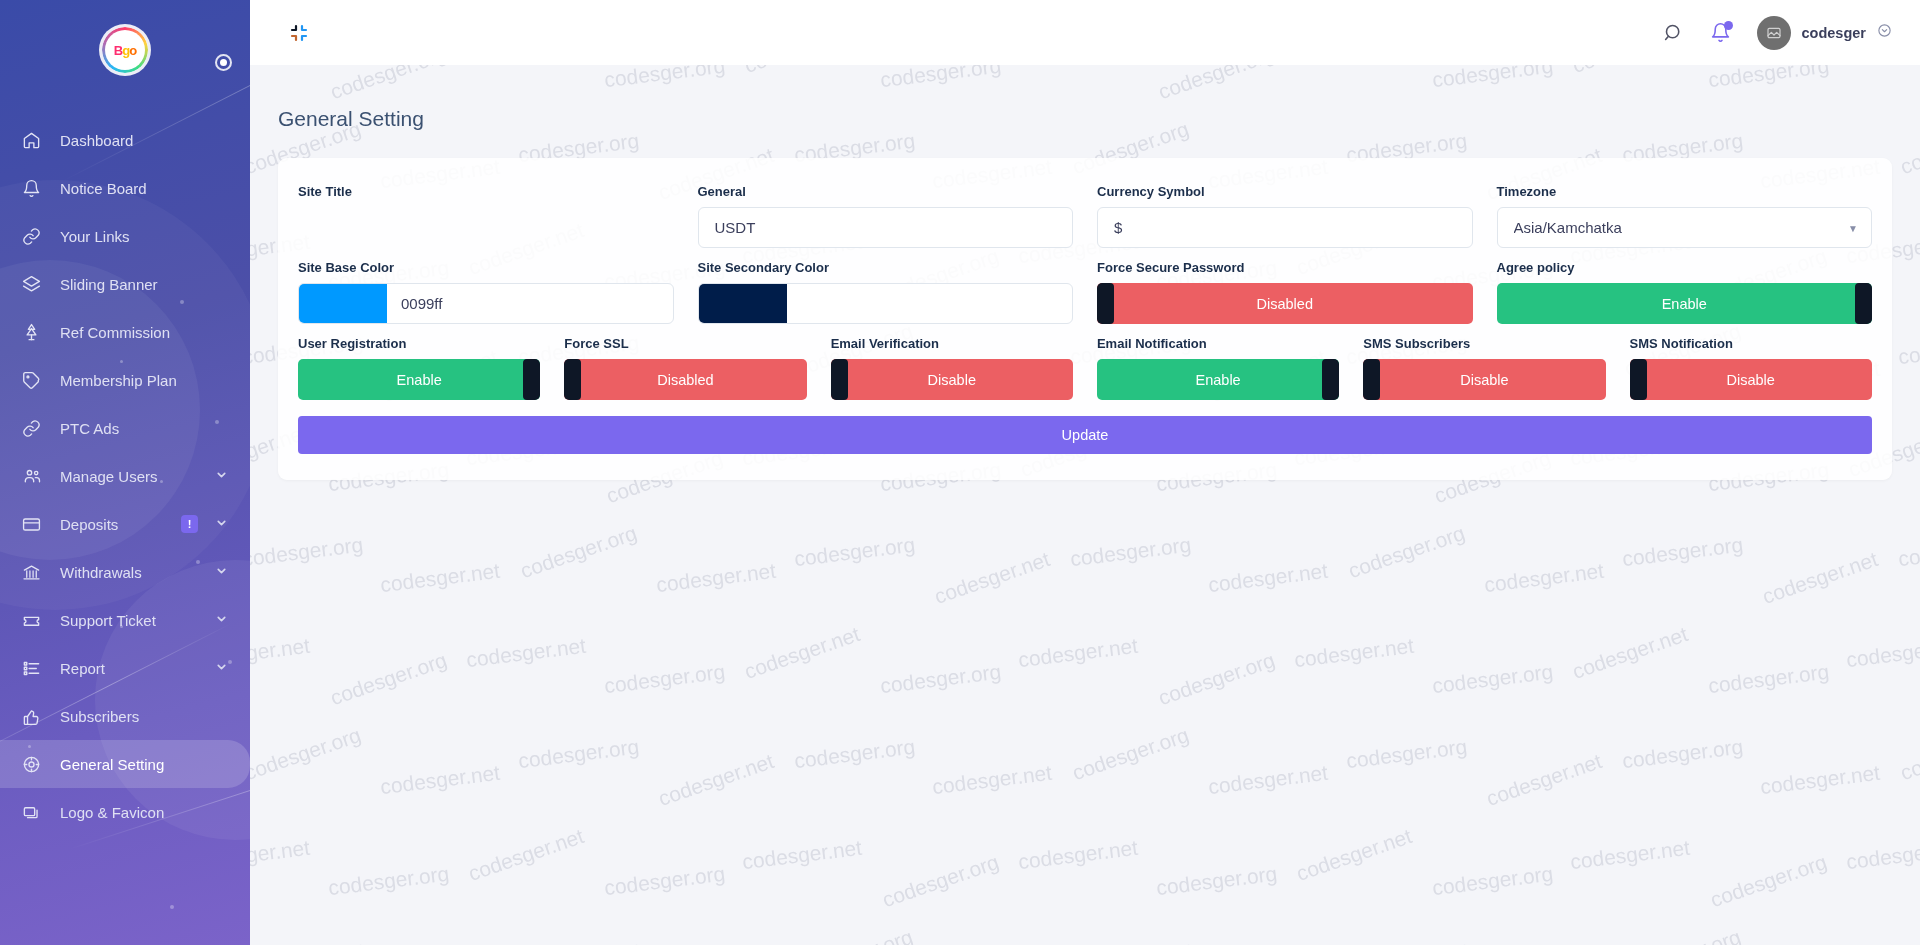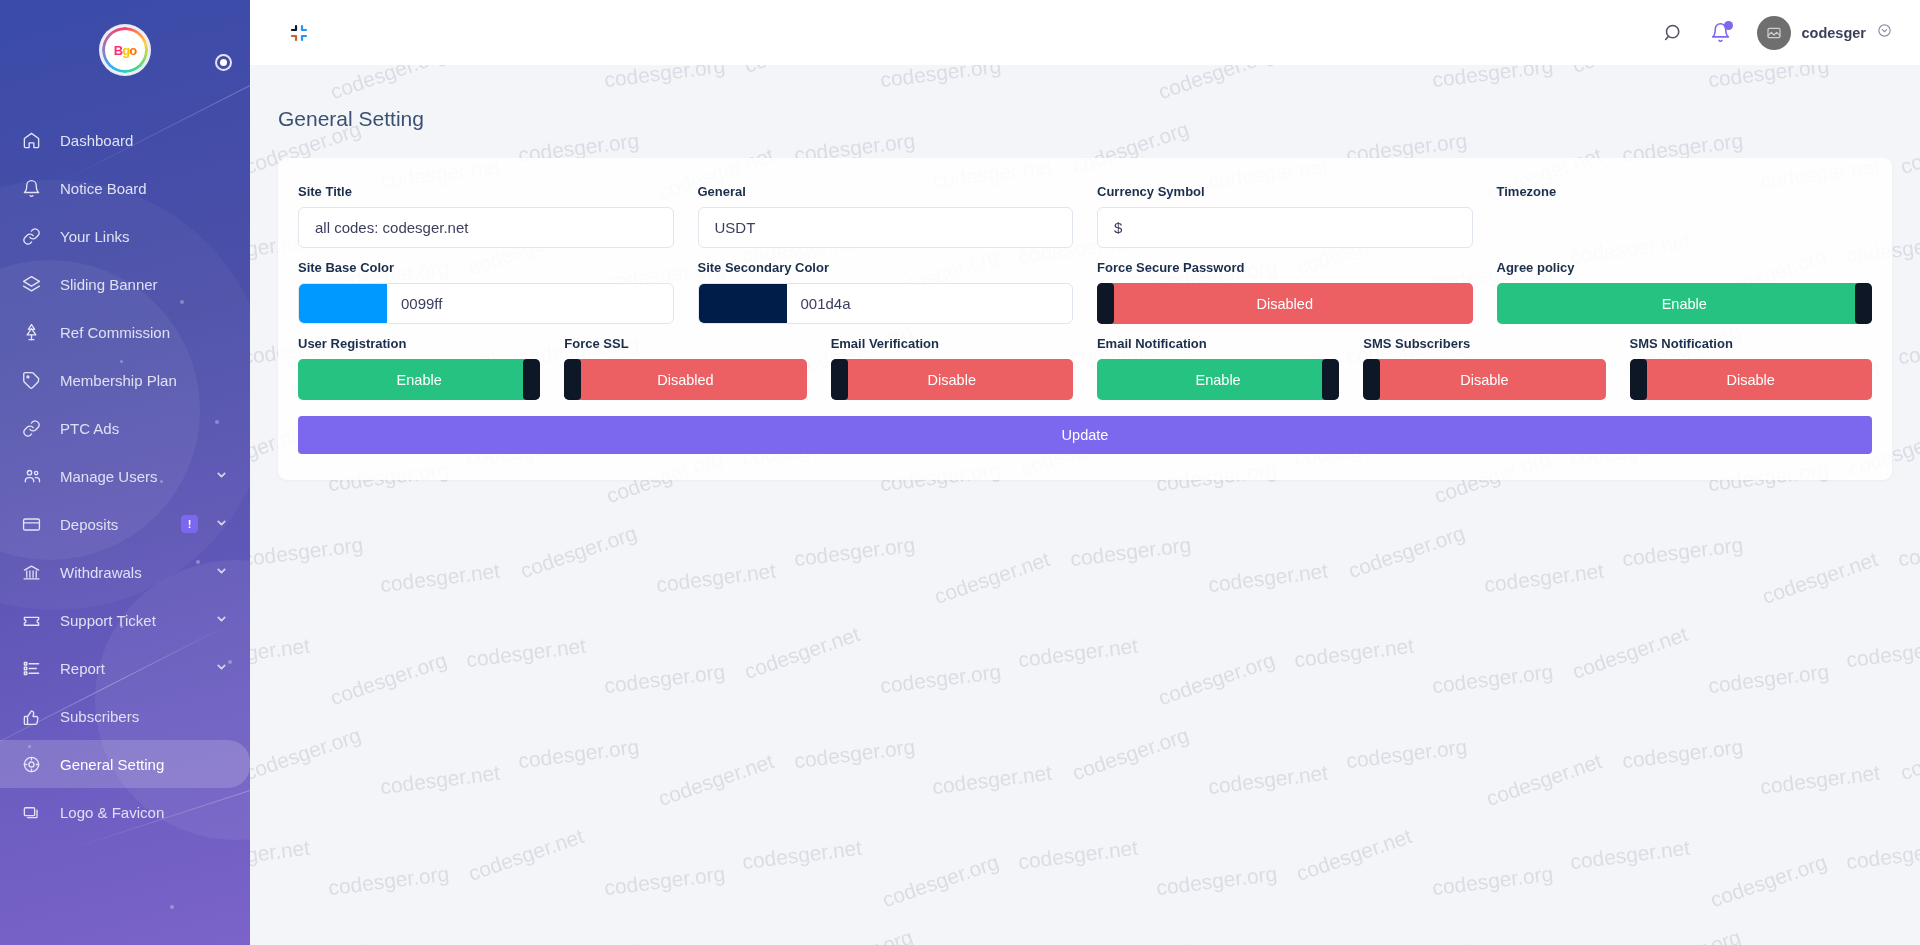--- a/index.html
+++ b/index.html
@@ -748,49 +748,53 @@
     </div>
 
   <div class="page-title">General Setting</div>
 
   <div class="card">
 
     
     <div class="form-row">
       <div class="col-3">
         <label class="field-label">Site Title</label>
-        <input class="text-input" value="all codes: codesger.net" style="">
       </div>
       <div class="col-3">
         <label class="field-label">General</label>
         <input class="text-input" value="USDT" style="">
       </div>
       <div class="col-3">
         <label class="field-label">Currency Symbol</label>
         <input class="text-input" value="$" style="">
       </div>
       <div class="col-3">
         <label class="field-label">Timezone</label>
+        <div class="select-wrap">
+          <select class="select-input">
+            <option>Asia/Kamchatka</option>
+          </select>
+          <span class="select-caret">▼</span>
+        </div>
       </div>
     </div>
 
     
     <div class="form-row">
       <div class="col-3">
         <label class="field-label">Site Base Color</label>
         <div class="color-combo">
           <div class="color-swatch" id="swatch-base" style="background: rgb(0, 153, 255);"></div>
           <input class="color-val" value="0099ff" style="">
         </div>
       </div>
       <div class="col-3">
         <label class="field-label">Site Secondary Color</label>
         <div class="color-combo">
           <div class="color-swatch" id="swatch-secondary" style="background: rgb(0, 29, 74);"></div>
-          <input class="color-val" value="001d4a" style="">
         </div>
       </div>
       <div class="col-3">
         <label class="field-label">Force Secure Password</label>
         <div class="toggle off">
           <span class="knob"></span>
           <span class="txt">Disabled</span>
         </div>
       </div>
       <div class="col-3">

